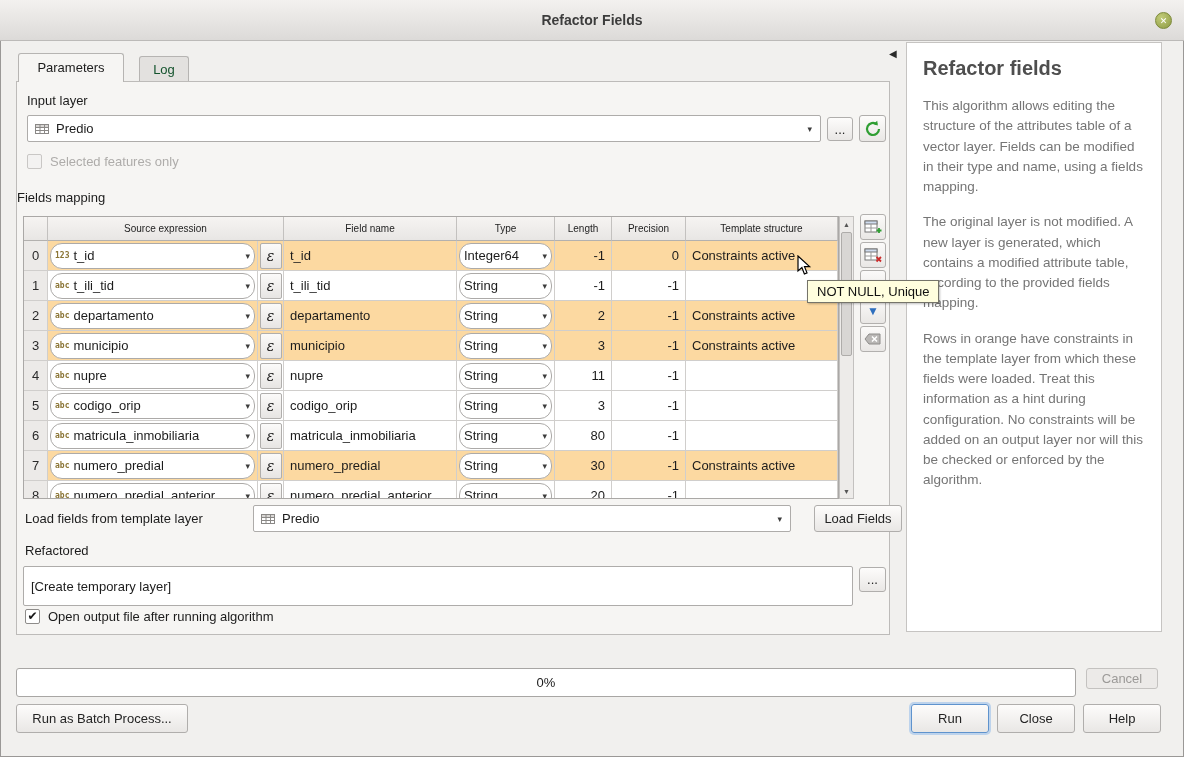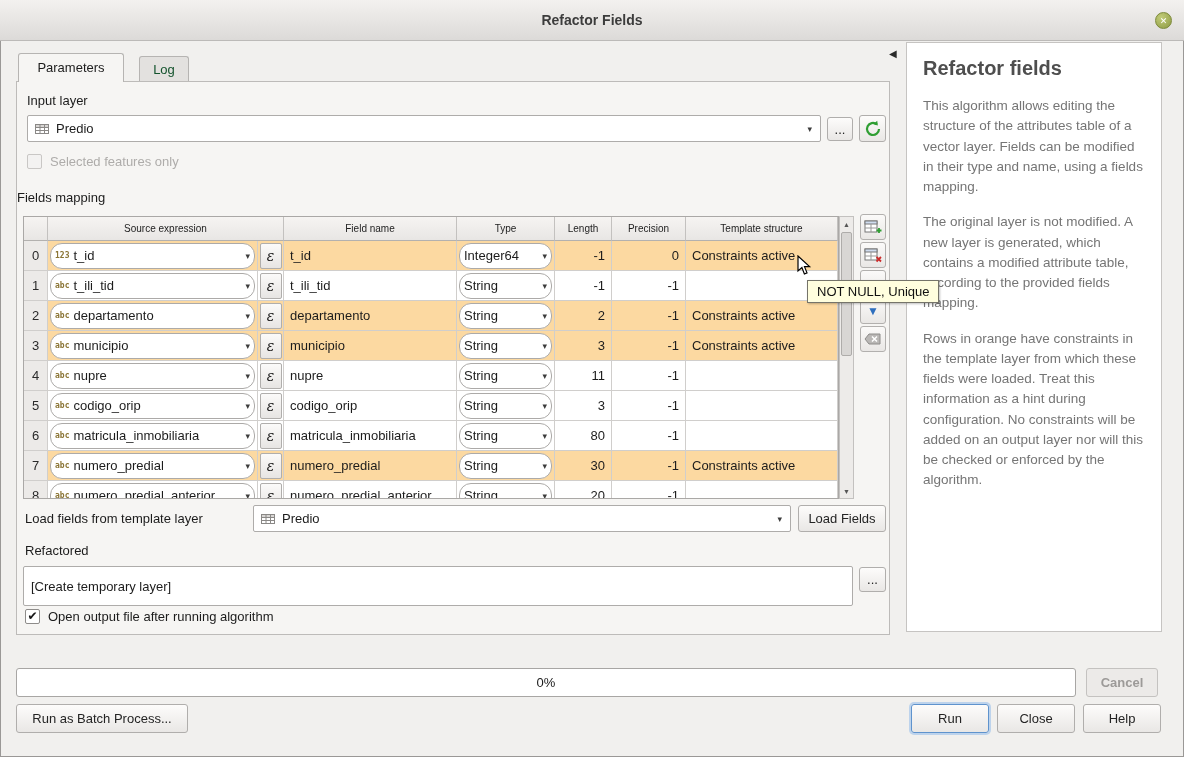--- a/index.html
+++ b/index.html
@@ -101,21 +101,21 @@
   #help-panel { position:absolute; left:906px; top:42px; width:256px; height:590px;
     background:#fff; border:1px solid #c6c4c2; padding:14px 16px; overflow:hidden; }
   #help-title { font-size:20px; font-weight:bold; color:#4e4e4e; margin-bottom:16px; }
   .help-p { font-size:13.5px; color:#757575; line-height:1.5; margin-bottom:15px; }
   #collapse-arrow { position:absolute; left:889px; top:48px; font-size:10px;
     color:#2a2a2a; cursor:pointer; z-index:4; }
   
   #progressbar { position:absolute; left:16px; top:668px; width:1060px; height:29px;
     background:#fff; border:1px solid #a8a6a4; border-radius:3px; display:flex;
     align-items:center; justify-content:center; font-size:13px; color:#1a1a1a; }
-  #cancel-btn { left:1086px; top:668px; width:72px; height:29px;font-weight:bold; }
+  #cancel-btn { left:1086px; top:668px; width:72px; height:21px; }
   #batch-btn { left:16px; top:704px; width:172px; height:29px; }
   #run-btn { left:911px; top:704px; width:78px; height:29px; }
   #close-btn { left:997px; top:704px; width:78px; height:29px; }
   #help-btn { left:1083px; top:704px; width:78px; height:29px; }
   
   #tooltip { position:absolute; left:807px; top:280px; background:#fffede;
     border:1px solid #75746a; padding:3px 9px; font-size:13px; color:#111;
     z-index:40; white-space:nowrap; box-shadow:1px 1px 2px rgba(0,0,0,.25); }
   #cursor { position:absolute; left:797px; top:255px; z-index:50; pointer-events:none; }
   .licon { display:flex; align-items:center; flex:none; }
@@ -448,21 +448,21 @@
           <rect x="1.5" y="3.5" width="13" height="3" fill="#d8d6d4" stroke="#8a8886"></rect>
           <line x1="6" y1="3.5" x2="6" y2="12.5" stroke="#8a8886"></line>
           <line x1="10.5" y1="3.5" x2="10.5" y2="12.5" stroke="#8a8886"></line>
           <line x1="1.5" y1="9.5" x2="14.5" y2="9.5" stroke="#8a8886"></line>
         </svg>
     </span>
     <span style="margin-left:6px;">Predio</span>
     <span class="spacer"></span>
     <span class="dd">▾</span>
   </div>
-  <button class="btn" style="left:781px;top:423px;width:88px;height:27px;text-align:right;">Load Fields</button>
+  <button class="btn" style="left:797px;top:423px;width:88px;height:27px;text-align:right;">Load Fields</button>
 
   <div class="label" style="left:8px;top:461px;">Refactored</div>
   <div class="textfield" style="left:6px;top:484px;width:830px;height:40px;">
     <span>[Create temporary layer]</span>
   </div>
   <button class="btn" style="left:842px;top:485px;width:27px;height:25px;">...</button>
 
   <div class="hrow" style="left:8px;top:527px;">
     <span class="checkbox">
       <span class="mark">✔</span>

